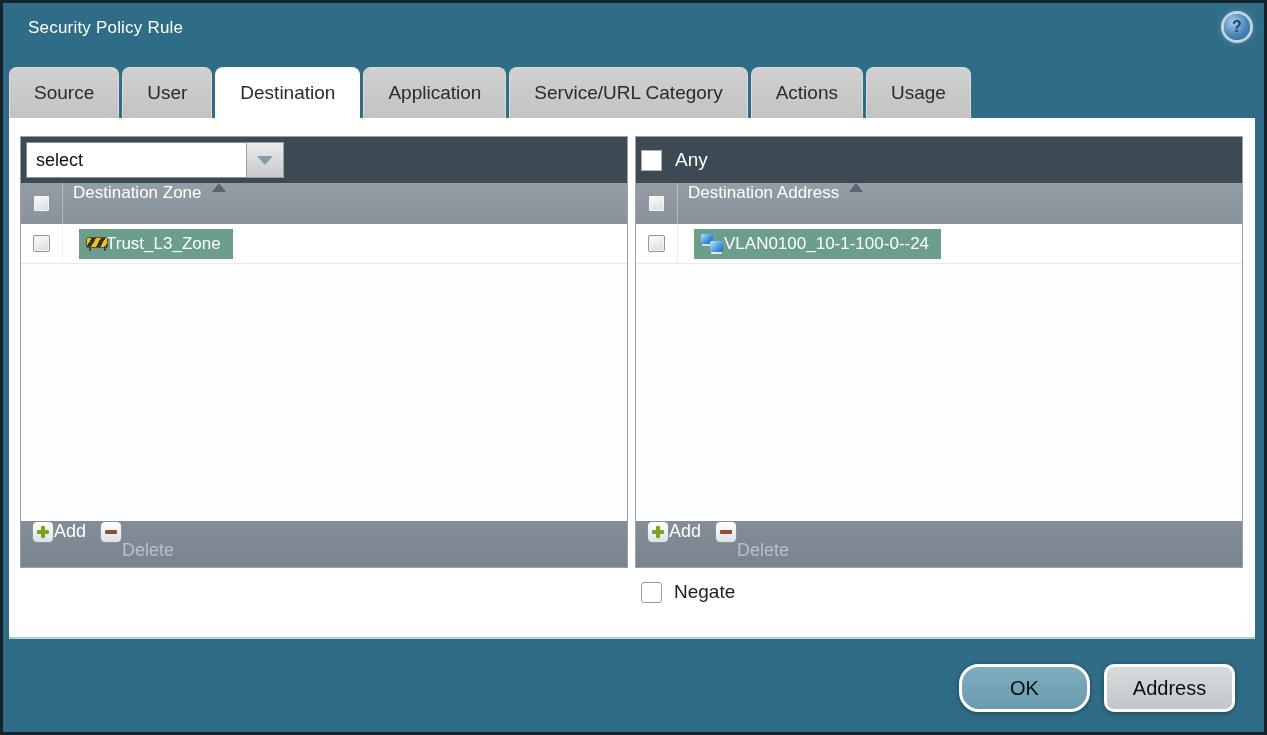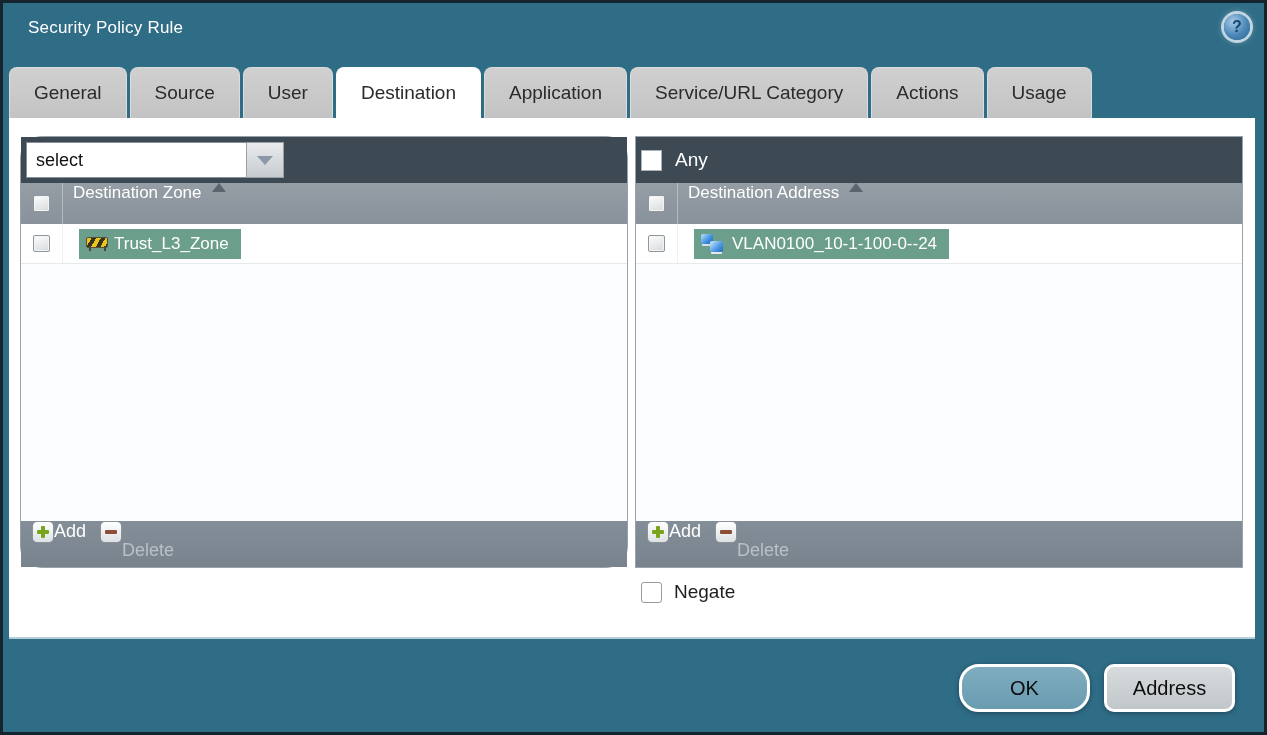--- a/index.html
+++ b/index.html
@@ -35,21 +35,21 @@
   .content {
     position:absolute; left:6px; top:115px; width:1246px; height:521px;
     background:#fff; border-bottom:2px solid #b5cfd9;
   }
 
   .panel {
     position:absolute; top:18px; width:608px; height:432px;
     display:flex; flex-direction:column;
     border:1px solid #99a1a9; background:#fcfdfe;
   }
-  .panel-zone { left:11px;border-radius:22px; }
+  .panel-zone { left:11px; }
   .panel-addr { left:626px; }
 
   .panel-topbar {
     height:46px; flex:0 0 46px; background:#3d4a54;
     display:flex; align-items:center; padding-left:5px;
   }
 
   
   .dd { display:flex; width:258px; height:36px; }
   .dd-input {
@@ -88,21 +88,21 @@
     width:0; height:0; margin-left:10px;
     border-left:7px solid transparent; border-right:7px solid transparent;
     border-bottom:9px solid #59646e;
   }
 
   
   .list { flex:1; background:#fcfdfe; overflow:hidden; }
   .row { height:40px; background:#fff; border-bottom:1px solid #e7eaec; display:flex; align-items:center; }
   .row .cb-cell { border-right:1px solid #eef0f1; }
   .chip {
-    margin-left:16px; display:inline-flex; align-items:center; gap:8px;
+    margin-left:16px; display:inline-flex; align-items:center; gap:0;
     background:#6b9f8b; color:#fff; font-size:17px;
     padding:5px 12px 5px 7px; cursor:pointer; white-space:nowrap;
   }
 
   
   .zone-icon { width:20px; height:15px; position:relative; display:inline-block; flex:0 0 20px; }
   .zone-icon::before {
     content:""; position:absolute; left:0; top:1px; width:20px; height:9px; border-radius:2px;
     background:repeating-linear-gradient(120deg,#ecc51c 0 4px,#35331f 4px 8px);
     border:1px solid #55513a;
@@ -159,21 +159,20 @@
 </style>
 </head>
 <body>
 
 <div class="window">
 
   <div class="title">Security Policy Rule</div>
   <div class="help-icon">?</div>
 
   <div class="tabbar">
-    <div class="tab">General</div>
     <div class="tab">Source</div>
     <div class="tab">User</div>
     <div class="tab active">Destination</div>
     <div class="tab">Application</div>
     <div class="tab">Service/URL Category</div>
     <div class="tab">Actions</div>
     <div class="tab">Usage</div>
   </div>
 
   <div class="content">

